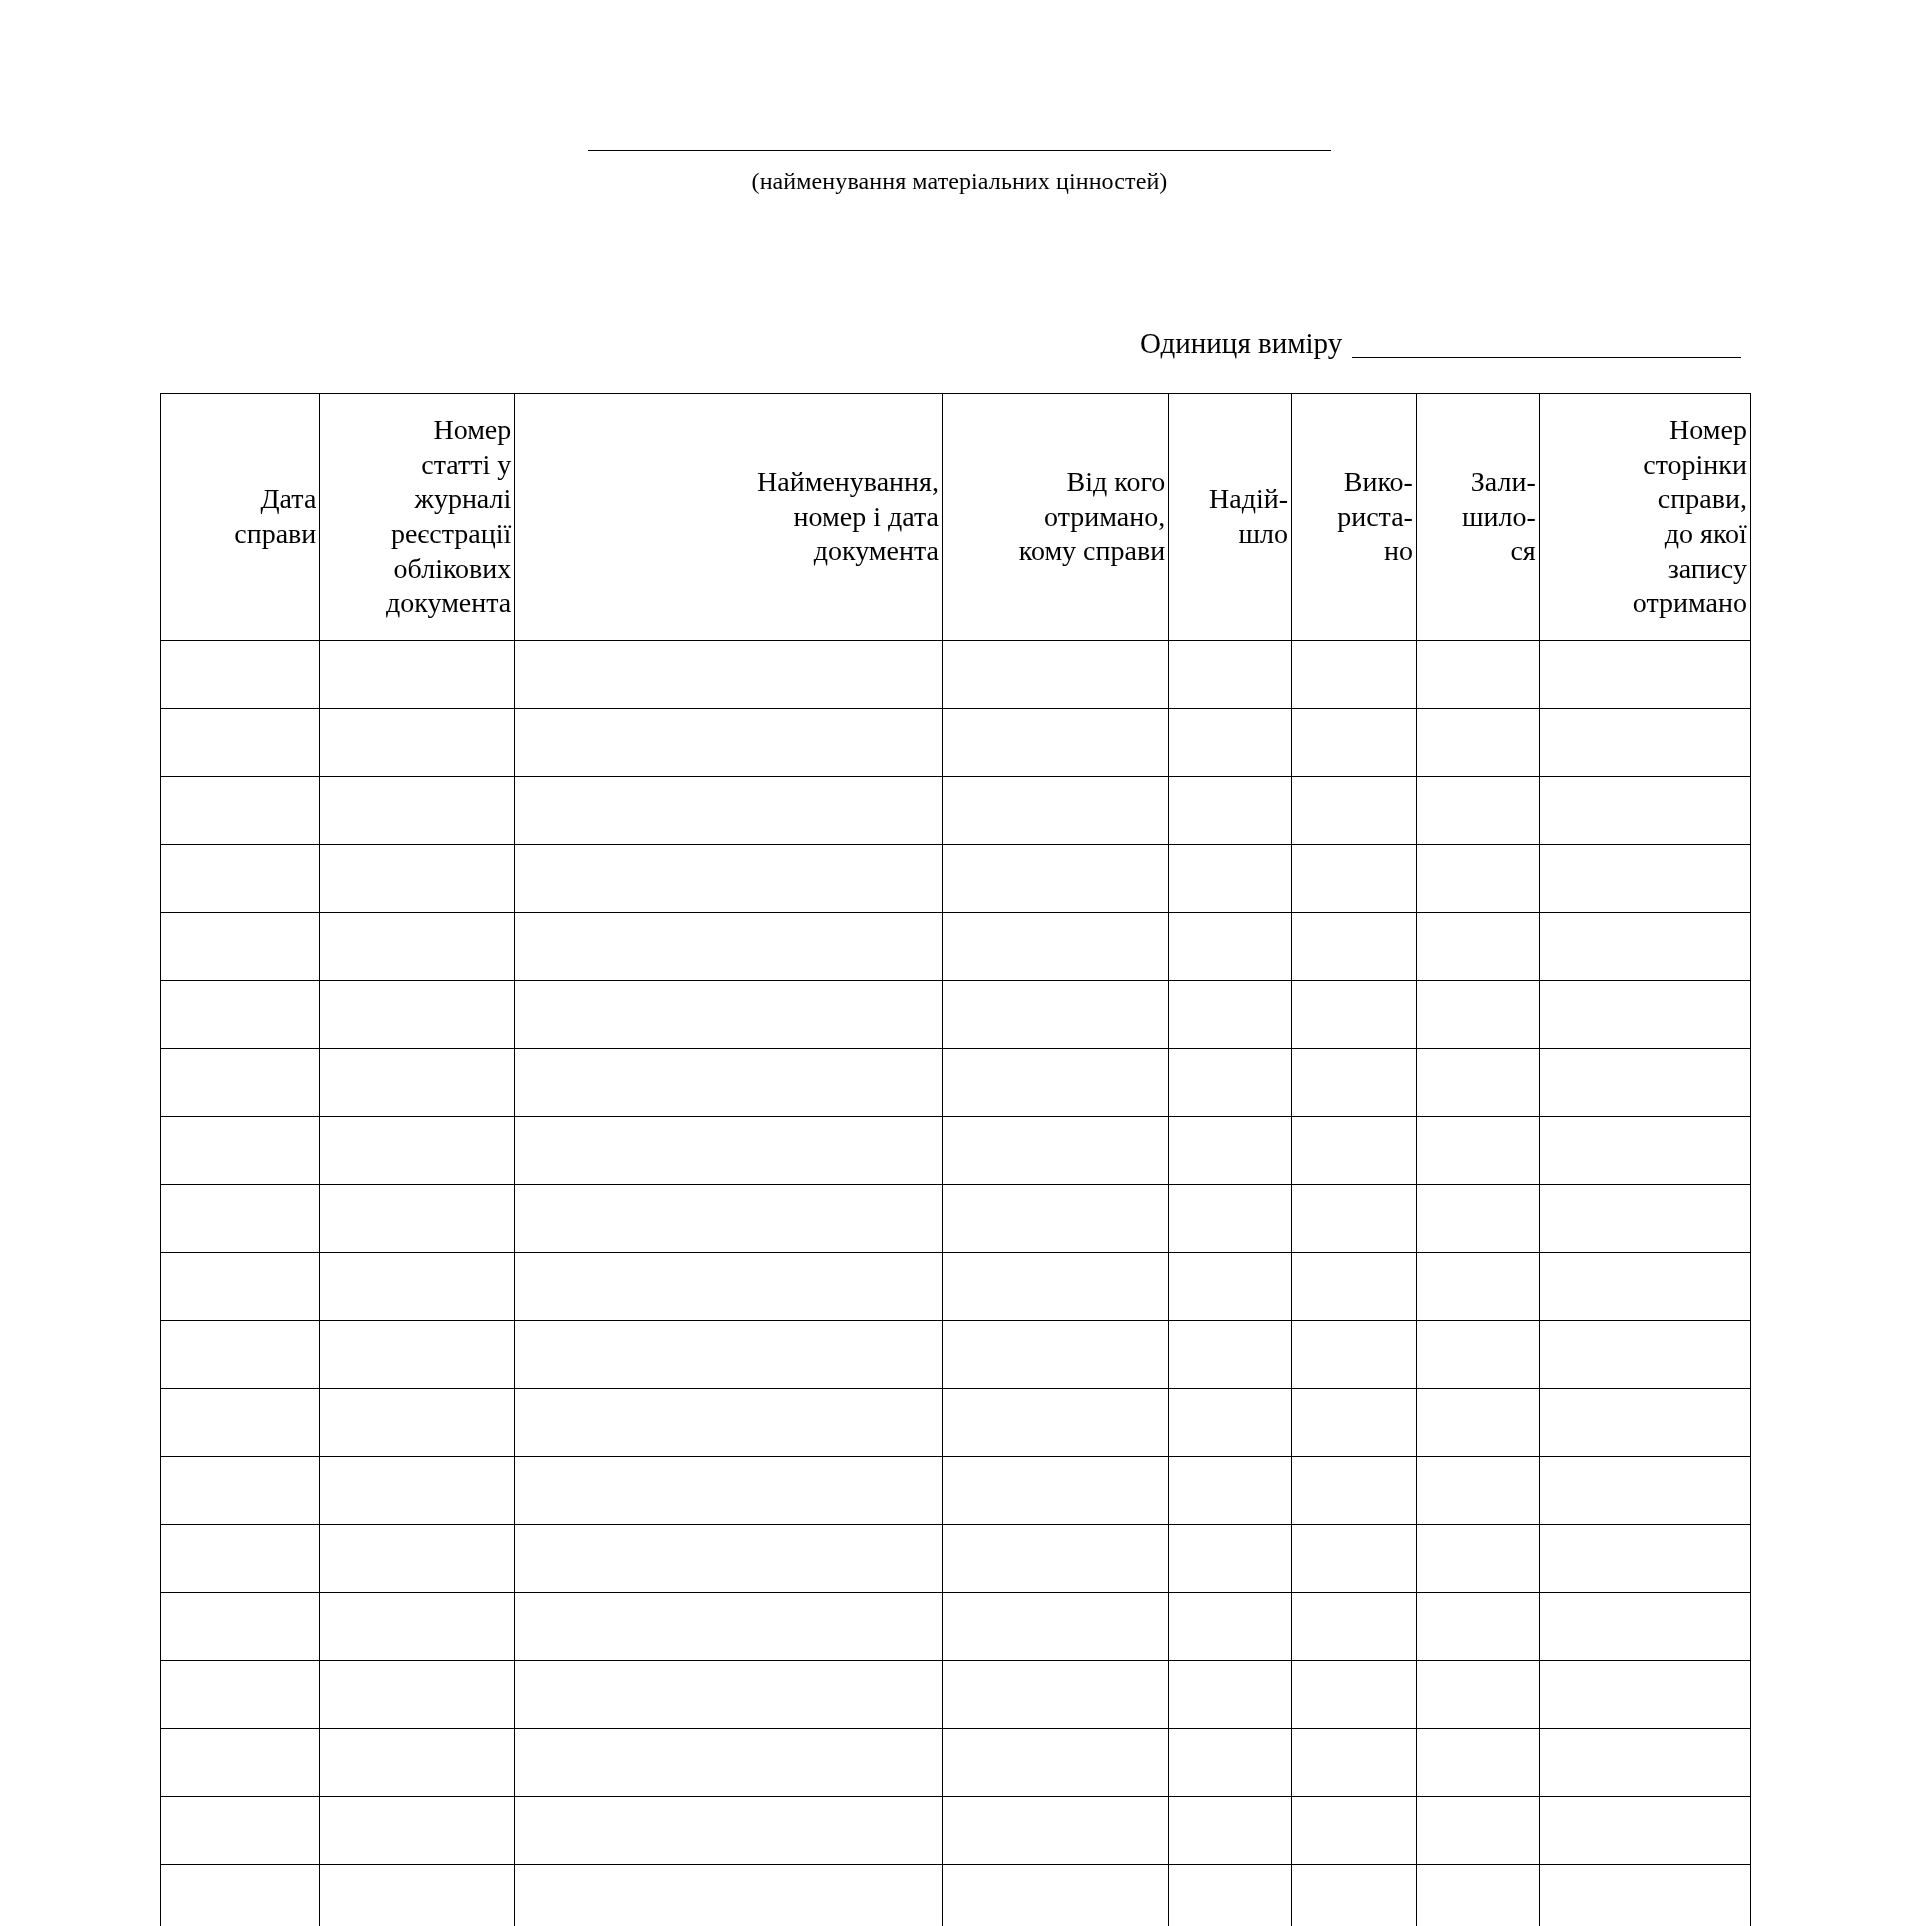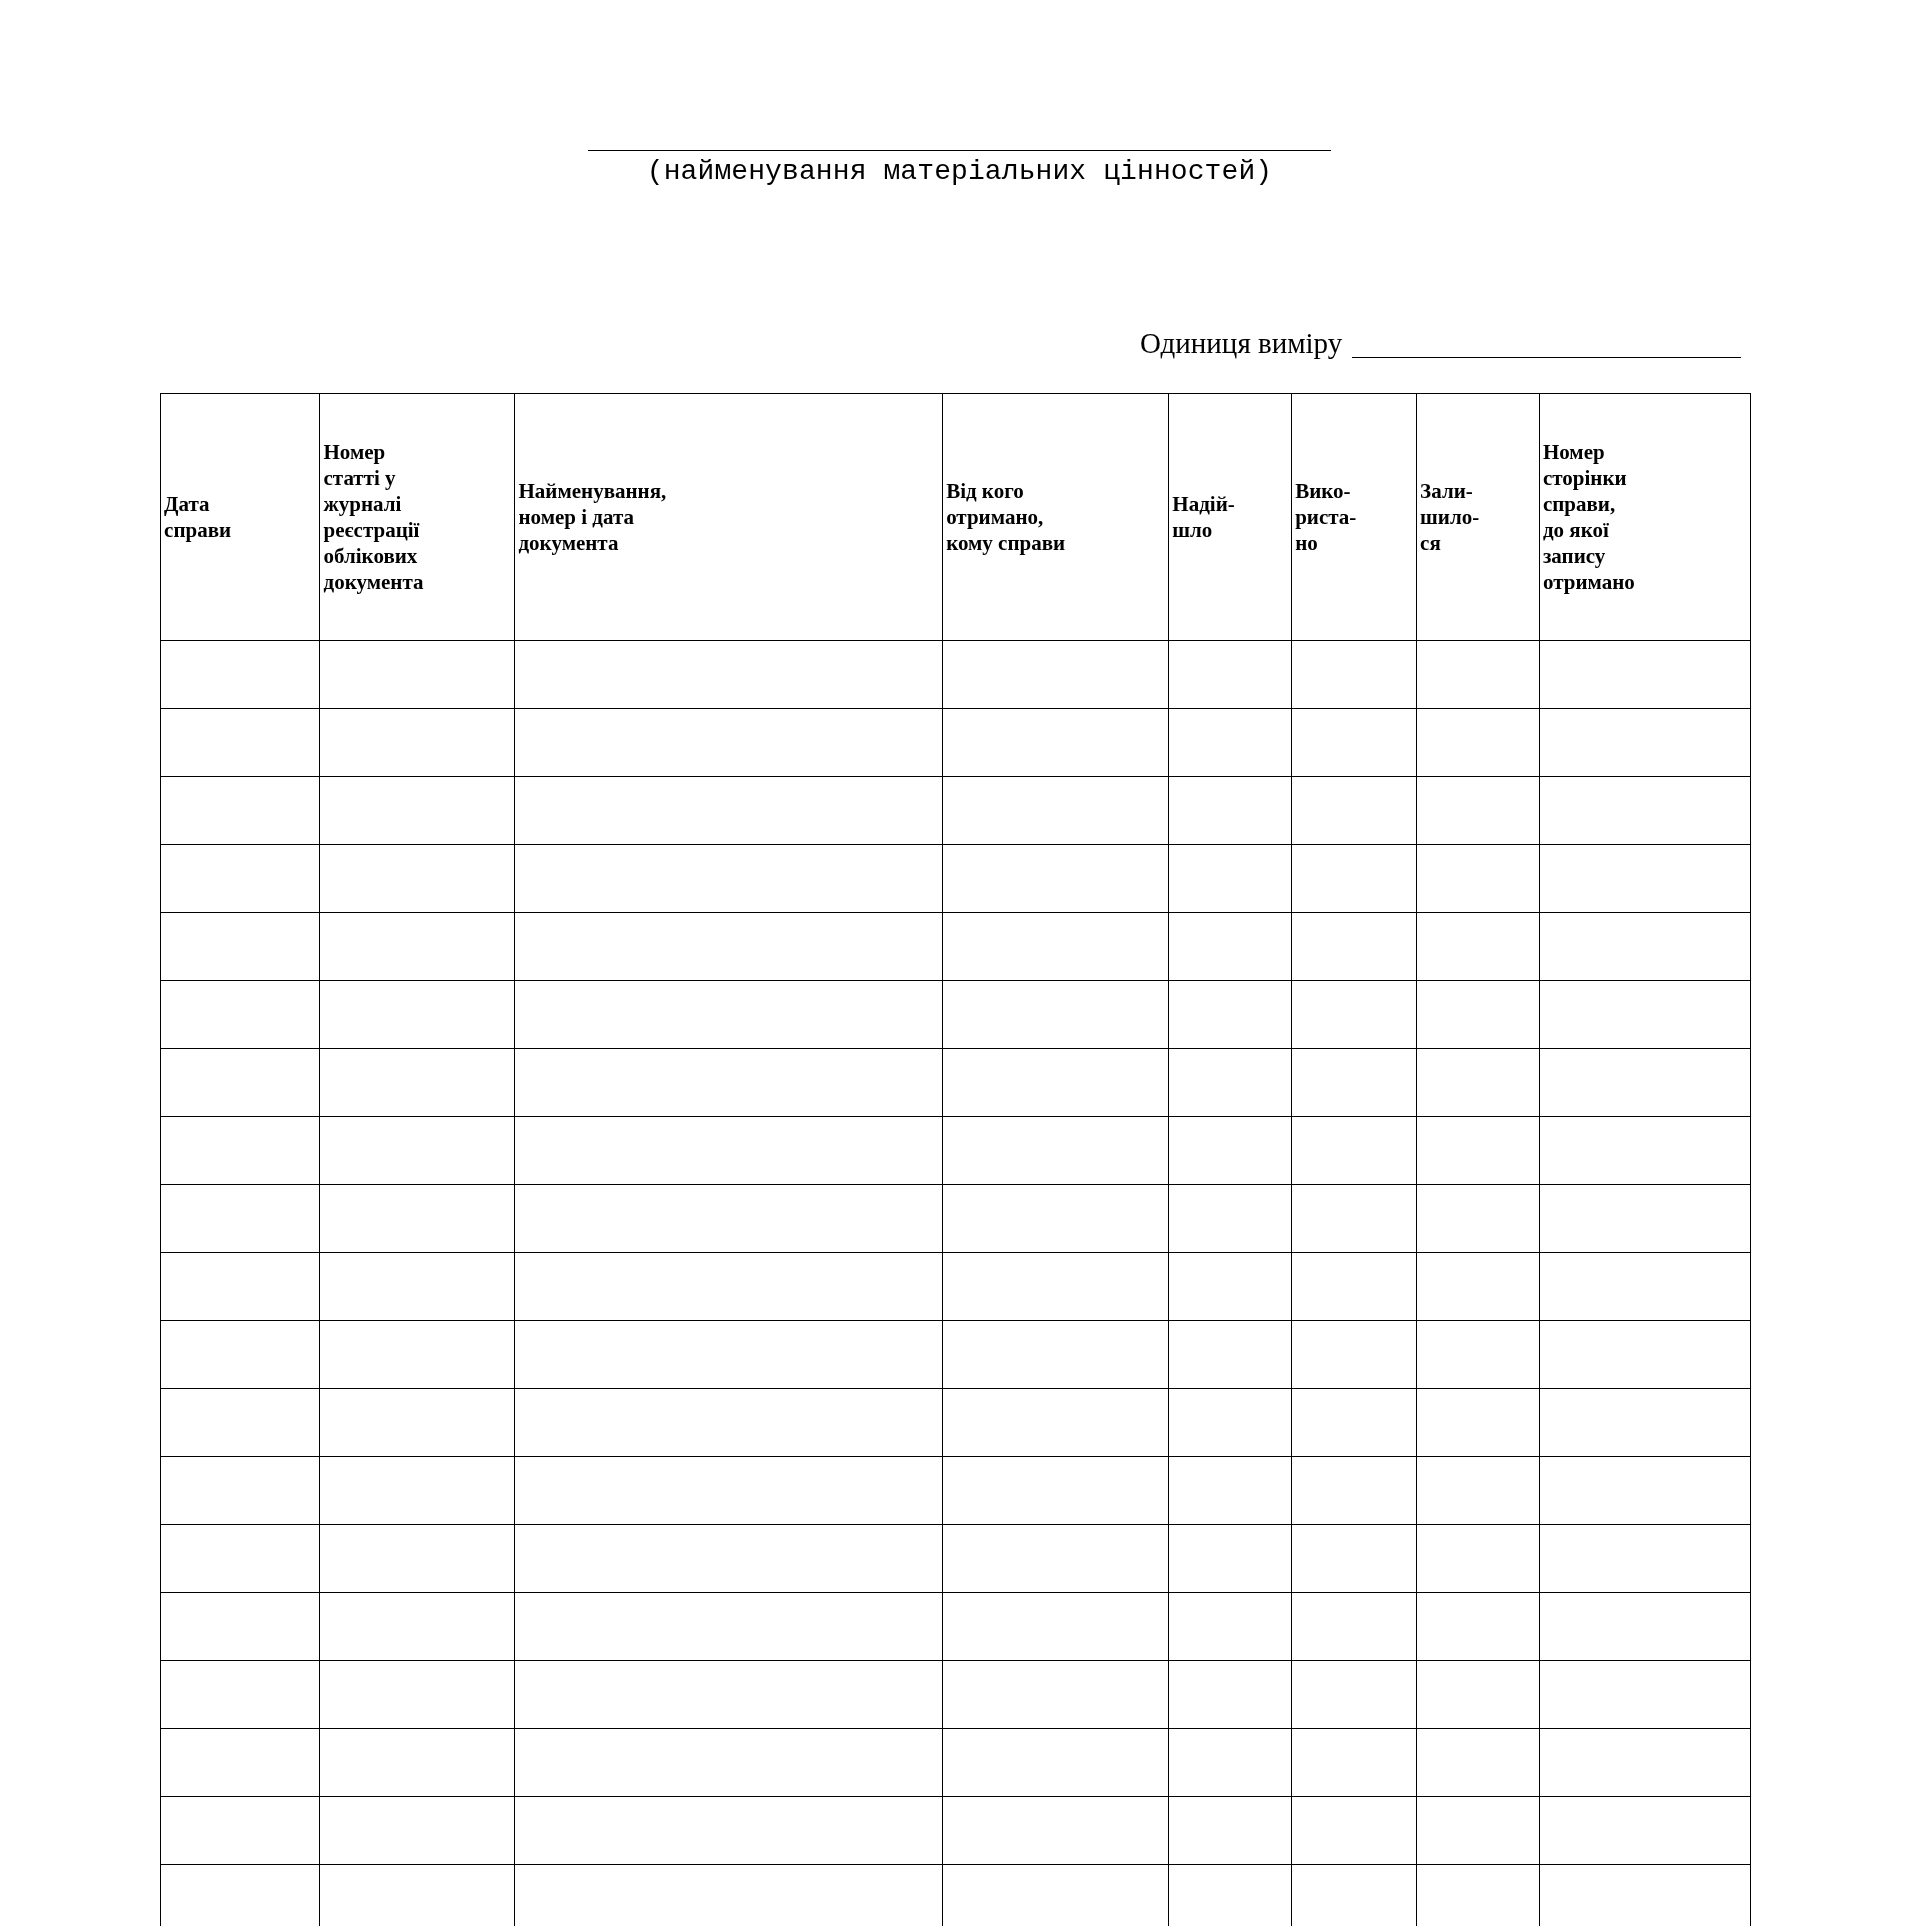--- a/index.html
+++ b/index.html
@@ -33,26 +33,25 @@
     width: 1117px;
     text-align: center;
   }
   .caption-rule {
     width: 743px;
     margin: 0 auto;
     border-bottom: 1.2px solid #000;
     height: 0.4px;
   }
   .caption-text {
-    font-size: 28px;
+    font-size: 24px;
     line-height: 1.15;
-    margin-top: 5px;
+    margin-top: 17px;
     letter-spacing: 0.1px;
     white-space: nowrap;
-    font-family: Liberation Mono, monospace;
   }
 
   
   .unit-block {
     position: absolute;
     left: 1140px;
     top: 329px;
     width: 601px;
     display: flex;
     align-items: flex-end;
@@ -81,24 +80,24 @@
     border-collapse: collapse;
     table-layout: fixed;
     width: 1591px;
   }
   table.journal th,
   table.journal td {
     border: 1.2px solid #000;
     padding: 0;
   }
   table.journal th {
-    font-weight: bold;
-    font-size: 21px;
+    font-weight: normal;
+    font-size: 28px;
     line-height: 1.24;
-    text-align: left;
+    text-align: right;
     vertical-align: middle;
     padding: 6.2px 3.1px;
     height: 247px;
     box-sizing: border-box;
   }
   table.journal td {
     height: 67px;
   }
   .hdr-span {
     display: block;

